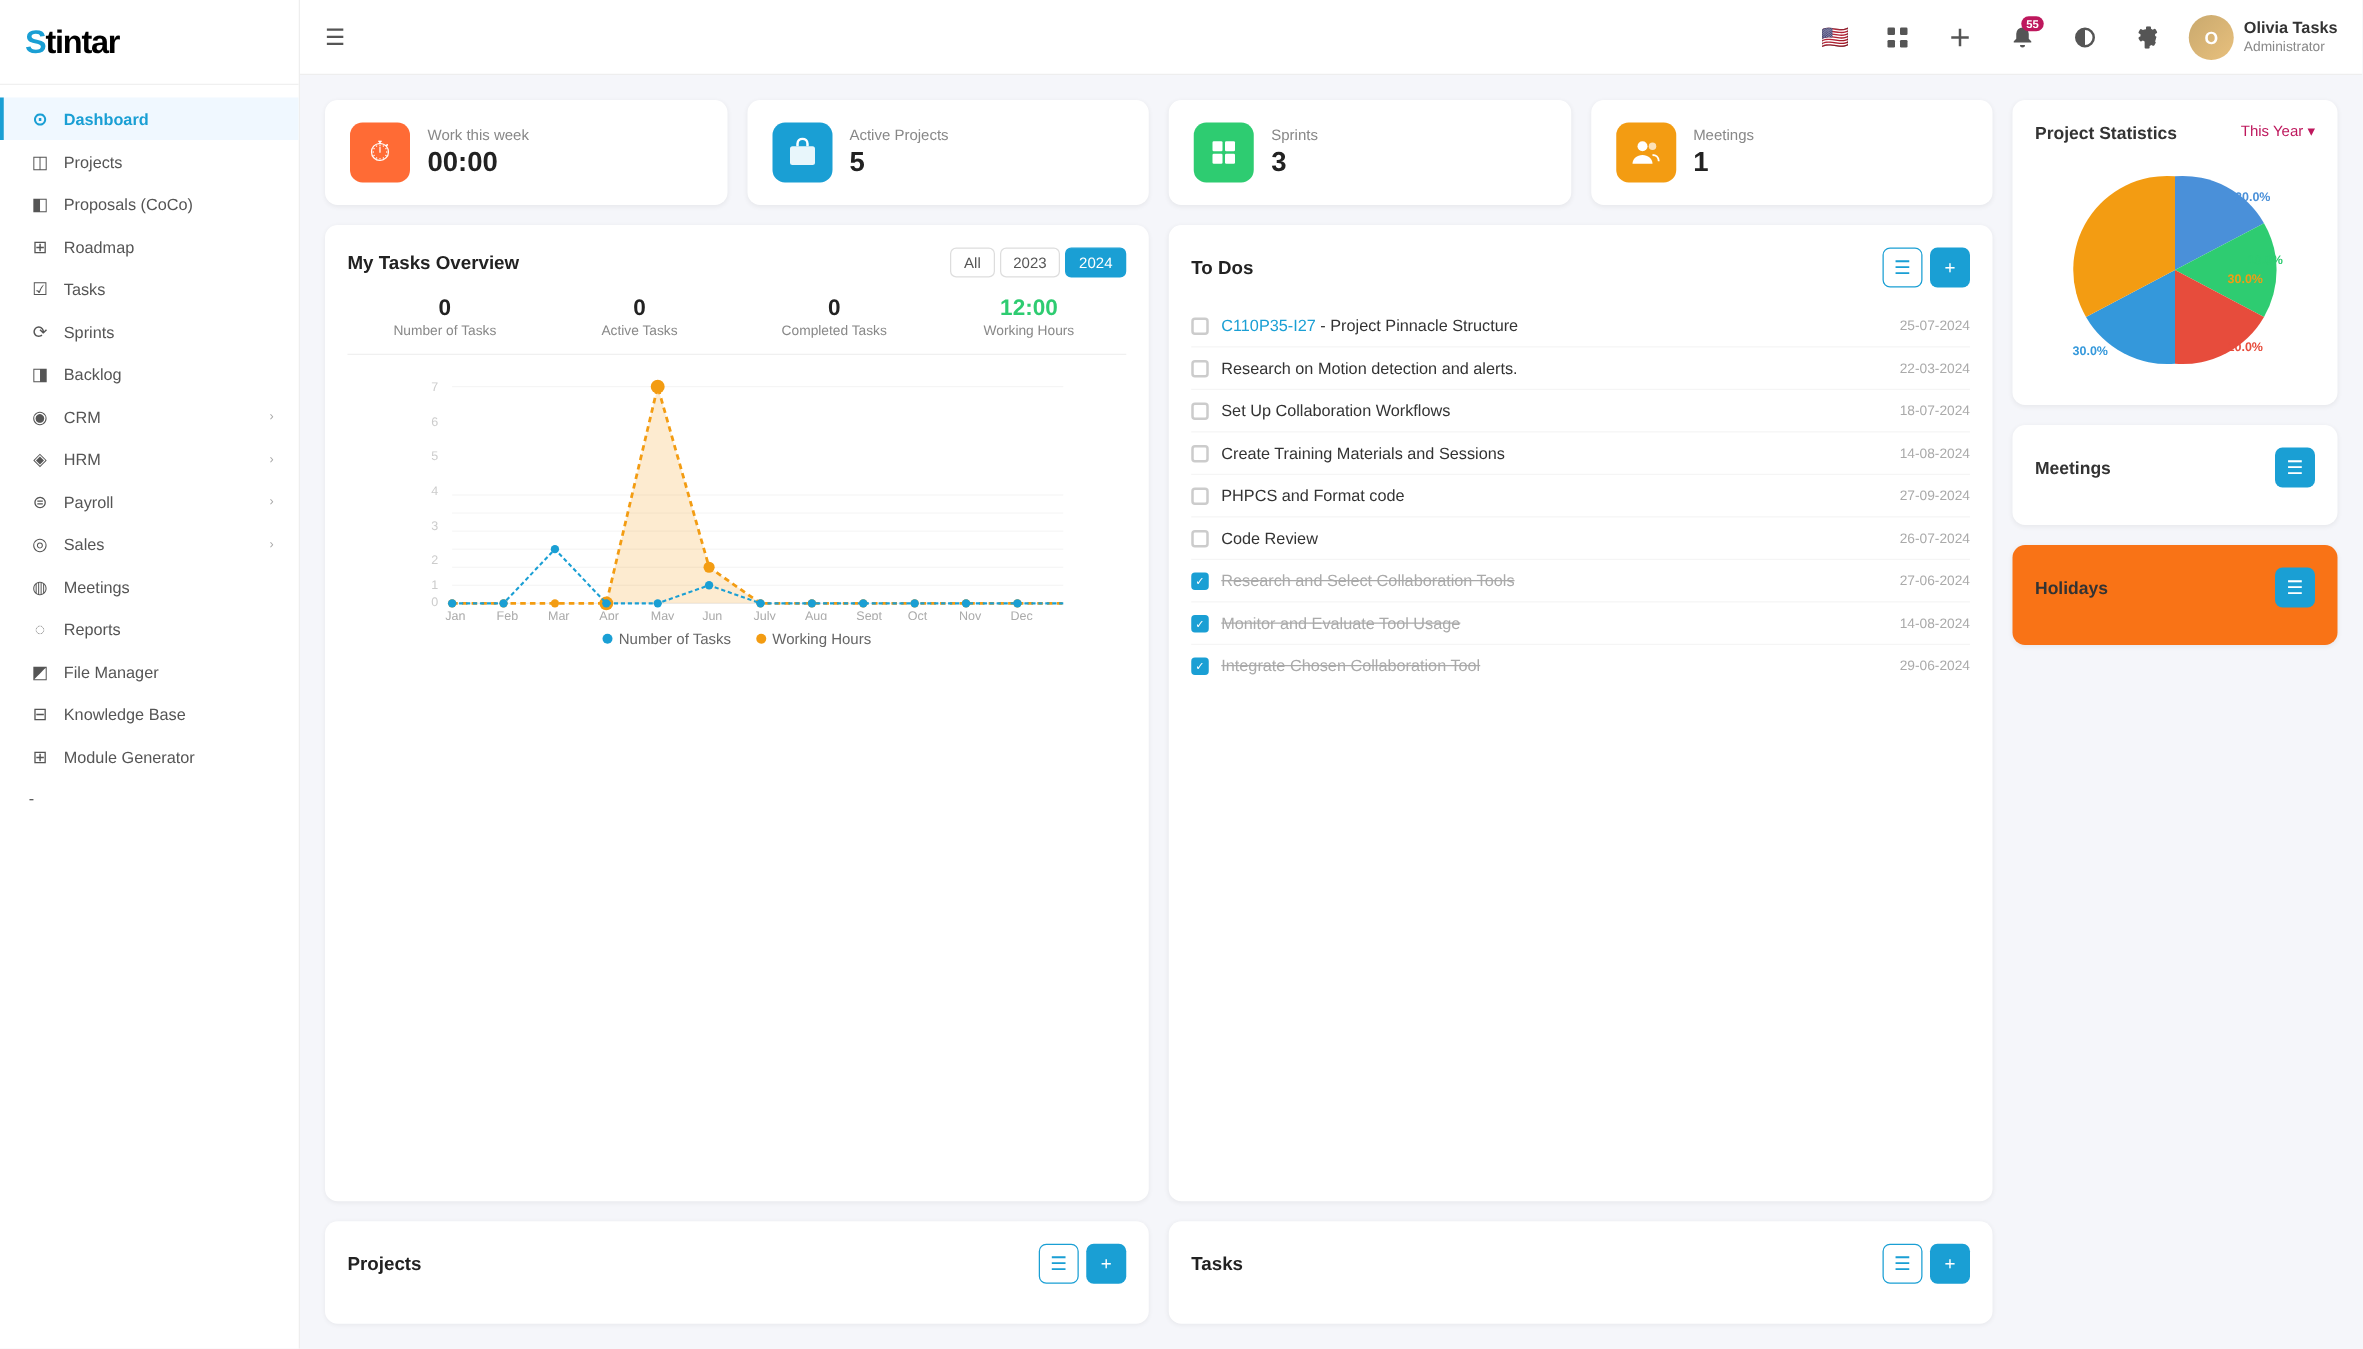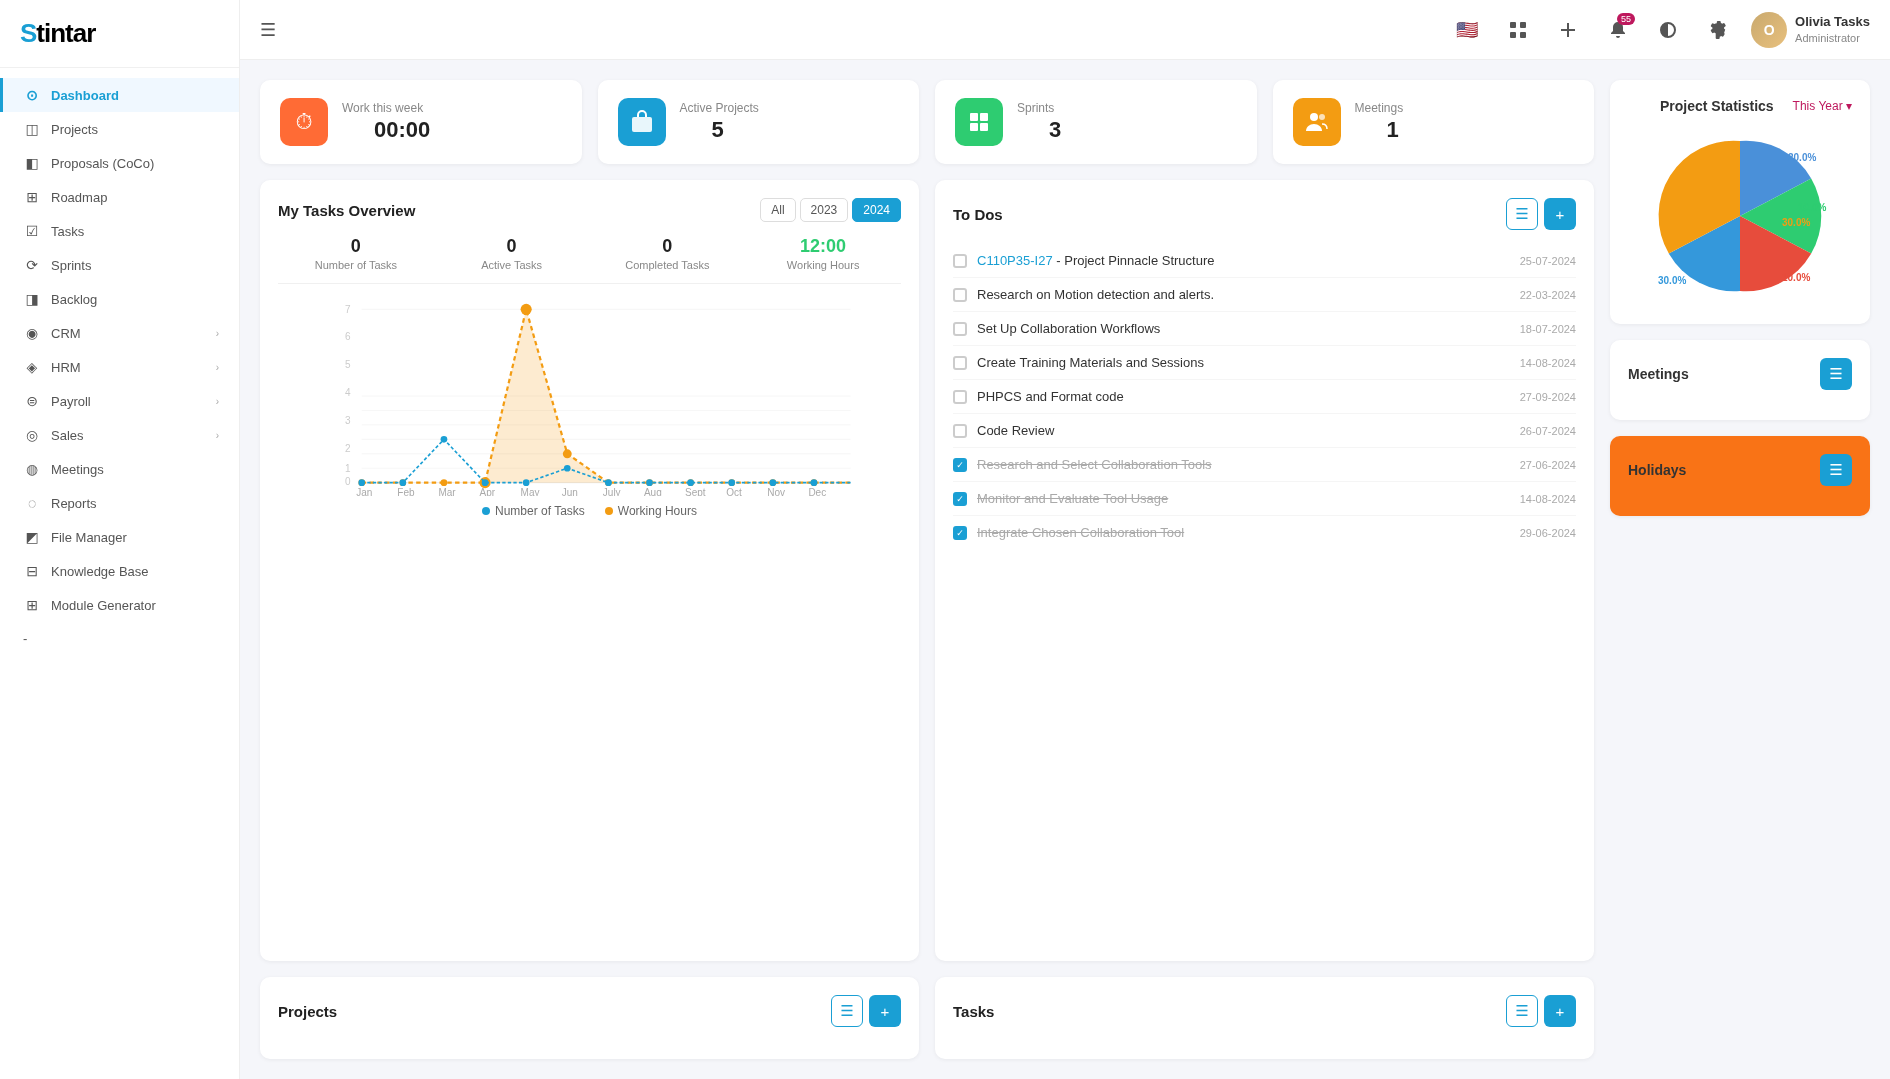--- a/index.html
+++ b/index.html
@@ -18,42 +18,42 @@
     .sidebar-item .arrow { font-size: 10px; color: #aaa; }
 
     
     #main { flex: 1; display: flex; flex-direction: column; overflow: hidden; }
 
     
     #topbar { height: 60px; background: #fff; border-bottom: 1px solid #eee; display: flex; align-items: center; padding: 0 20px; gap: 16px; flex-shrink: 0; }
     #topbar .menu-icon { font-size: 18px; color: #555; cursor: pointer; margin-right: 8px; }
     #topbar .spacer { flex: 1; }
     .topbar-icon { width: 34px; height: 34px; display: flex; align-items: center; justify-content: center; cursor: pointer; font-size: 16px; color: #555; position: relative; }
-    .notif-badge { position: absolute; top: 0; right: 0; background: #be185d; color: #fff; border-radius: 10px; font-size: 9px; padding: 1px 4px; font-weight: 400; }
+    .notif-badge { position: absolute; top: 0; right: 0; background: #be185d; color: #fff; border-radius: 10px; font-size: 9px; padding: 1px 4px; font-weight: 700; }
     .flag-icon { font-size: 18px; }
     .user-info { line-height: 1.3; }
     .user-info .name { font-weight: 600; font-size: 13px; }
     .user-info .role { font-size: 11px; color: #888; }
     .user-avatar-placeholder { width: 36px; height: 36px; border-radius: 50%; background: linear-gradient(135deg, #c9a96e, #e8c07d); display: flex; align-items: center; justify-content: center; font-size: 14px; color: #fff; font-weight: 700; }
 
     
     #content { flex: 1; overflow-y: auto; padding: 20px; display: flex; gap: 16px; }
     #content-left { flex: 1; display: flex; flex-direction: column; gap: 16px; min-width: 0; }
     #content-right { width: 260px; flex-shrink: 0; display: flex; flex-direction: column; gap: 16px; }
 
     
     .cards-row { display: flex; gap: 16px; }
     .stat-card { background: #fff; border-radius: 10px; padding: 18px 20px; display: flex; align-items: center; gap: 14px; flex: 1; box-shadow: 0 1px 4px rgba(0,0,0,0.06); }
     .stat-card-icon { width: 48px; height: 48px; border-radius: 10px; display: flex; align-items: center; justify-content: center; font-size: 22px; flex-shrink: 0; }
     .icon-orange { background: #ff6b35; color: #fff; }
     .icon-blue { background: #1a9fd4; color: #fff; }
     .icon-green { background: #2ecc71; color: #fff; }
     .icon-yellow { background: #f39c12; color: #fff; }
     .stat-info .stat-label { font-size: 12px; color: #888; }
-    .stat-info .stat-value { font-size: 22px; font-weight: 700; color: #222; margin-top: 2px; margin-left: 32px; }
+    .stat-info .stat-value { font-size: 22px; font-weight: 700; color: #222; margin-top: 2px; }
 
     
     .panel { background: #fff; border-radius: 10px; padding: 18px; box-shadow: 0 1px 4px rgba(0,0,0,0.06); }
 
     
     .panel-header { display: flex; align-items: center; justify-content: space-between; margin-bottom: 14px; }
     .panel-title { font-size: 15px; font-weight: 600; color: #222; }
     .tab-group { display: flex; gap: 4px; }
     .tab-btn { padding: 4px 10px; border-radius: 5px; border: 1px solid #ddd; background: #fff; font-size: 12px; cursor: pointer; color: #555; }
     .tab-btn.active { background: #1a9fd4; color: #fff; border-color: #1a9fd4; }
@@ -79,21 +79,21 @@
     .todo-text { flex: 1; font-size: 13px; }
     .todo-text.strikethrough { text-decoration: line-through; color: #aaa; }
     .todo-link { color: #1a9fd4; text-decoration: none; }
     .todo-date { font-size: 11px; color: #aaa; white-space: nowrap; }
     .icon-btn { width: 32px; height: 32px; border-radius: 6px; background: #1a9fd4; color: #fff; border: none; cursor: pointer; display: flex; align-items: center; justify-content: center; font-size: 15px; }
     .icon-btn-outline { background: #fff; color: #1a9fd4; border: 1px solid #1a9fd4; }
     .btn-group { display: flex; gap: 6px; }
 
     
     .project-stats-card { background: #fff; border-radius: 10px; padding: 18px; box-shadow: 0 1px 4px rgba(0,0,0,0.06); }
-    .ps-header { display: flex; align-items: center; justify-content: space-between; margin-bottom: 12px; margin-left: 32px; }
+    .ps-header { display: flex; justify-content: space-between; margin-bottom: 12px; }
     .ps-title { font-size: 14px; font-weight: 600; }
     .ps-year { font-size: 12px; color: #be185d; cursor: pointer; }
 
     
     .pie-container { display: flex; justify-content: center; align-items: center; height: 180px; }
 
     .meetings-card { background: #fff; border-radius: 10px; padding: 18px; box-shadow: 0 1px 4px rgba(0,0,0,0.06); }
     .meetings-header { display: flex; align-items: center; justify-content: space-between; margin-bottom: 12px; }
     .meetings-title { font-size: 14px; font-weight: 600; }
     .meeting-item { font-size: 12px; color: #555; margin-bottom: 10px; line-height: 1.5; }

